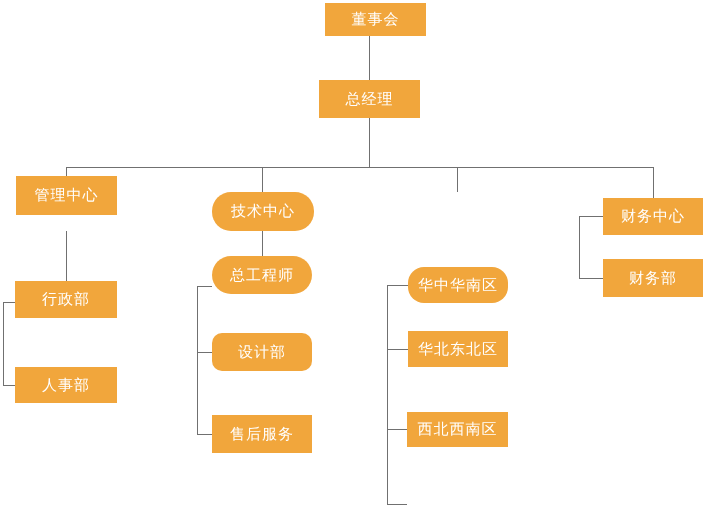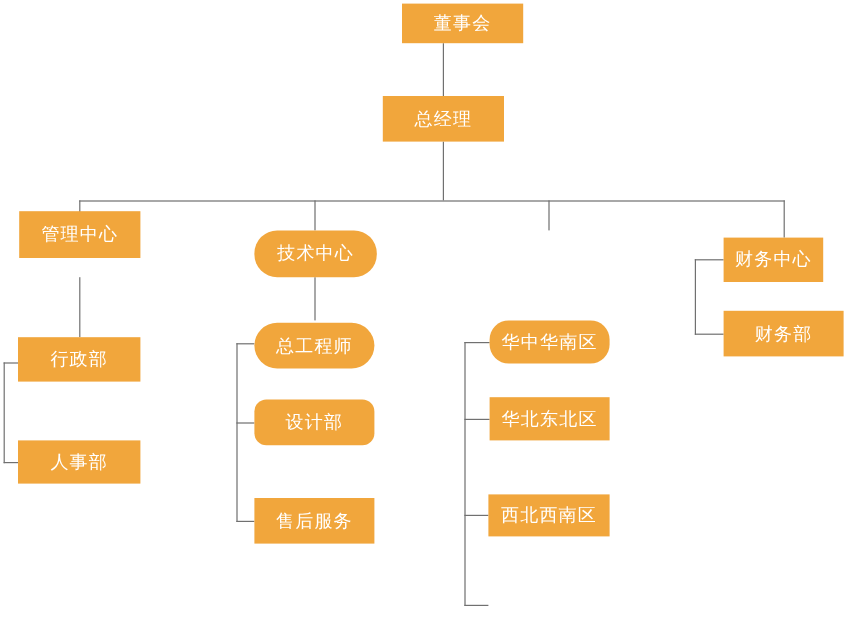--- a/index.html
+++ b/index.html
@@ -66,31 +66,31 @@
   <div class="line v" style="left:387px; top:285px; height:220px;"></div>
   <div class="line h" style="left:387px; top:285px; width:21px;"></div>
   <div class="line h" style="left:387px; top:349px; width:21px;"></div>
   <div class="line h" style="left:387px; top:429px; width:20px;"></div>
   <div class="line h" style="left:387px; top:504px; width:20px;"></div>
 
   <div class="line v" style="left:579px; top:216px; height:63px;"></div>
   <div class="line h" style="left:579px; top:216px; width:24px;"></div>
   <div class="line h" style="left:579px; top:278px; width:24px;"></div>
 
-  <div class="node" style="left:335px; top:3px;   width:101px; height:33px;">董事会</div>
+  <div class="node" style="left:325px; top:3px;   width:101px; height:33px;">董事会</div>
   <div class="node" style="left:319px; top:80px;  width:101px; height:38px;">总经理</div>
 
   <div class="node" style="left:16px;  top:176px; width:101px; height:39px;">管理中心</div>
   <div class="node" style="left:212px; top:192px; width:102px; height:39px;border-radius:19px;">技术中心</div>
-  <div class="node" style="left:603px; top:198px; width:83px; height:37px;">财务中心</div>
+  <div class="node" style="left:603px; top:198px; width:100px; height:37px;">财务中心</div>
 
   <div class="node" style="left:15px;  top:281px; width:102px; height:37px;">行政部</div>
   <div class="node" style="left:15px;  top:367px; width:102px; height:36px;">人事部</div>
 
-  <div class="node" style="left:212px; top:269px; width:100px; height:38px;border-radius:19px;">总工程师</div>
+  <div class="node" style="left:212px; top:256px; width:100px; height:38px;border-radius:19px;">总工程师</div>
   <div class="node" style="left:212px; top:333px; width:100px; height:38px;border-radius:10px;">设计部</div>
   <div class="node" style="left:212px; top:415px; width:100px; height:38px;">售后服务</div>
 
   <div class="node" style="left:408px; top:267px; width:100px; height:36px;border-radius:16px;">华中华南区</div>
   <div class="node" style="left:408px; top:331px; width:100px; height:36px;">华北东北区</div>
   <div class="node" style="left:407px; top:412px; width:101px; height:35px;">西北西南区</div>
 
   <div class="node" style="left:603px; top:259px; width:100px; height:38px;">财务部</div>
 
 </div>

